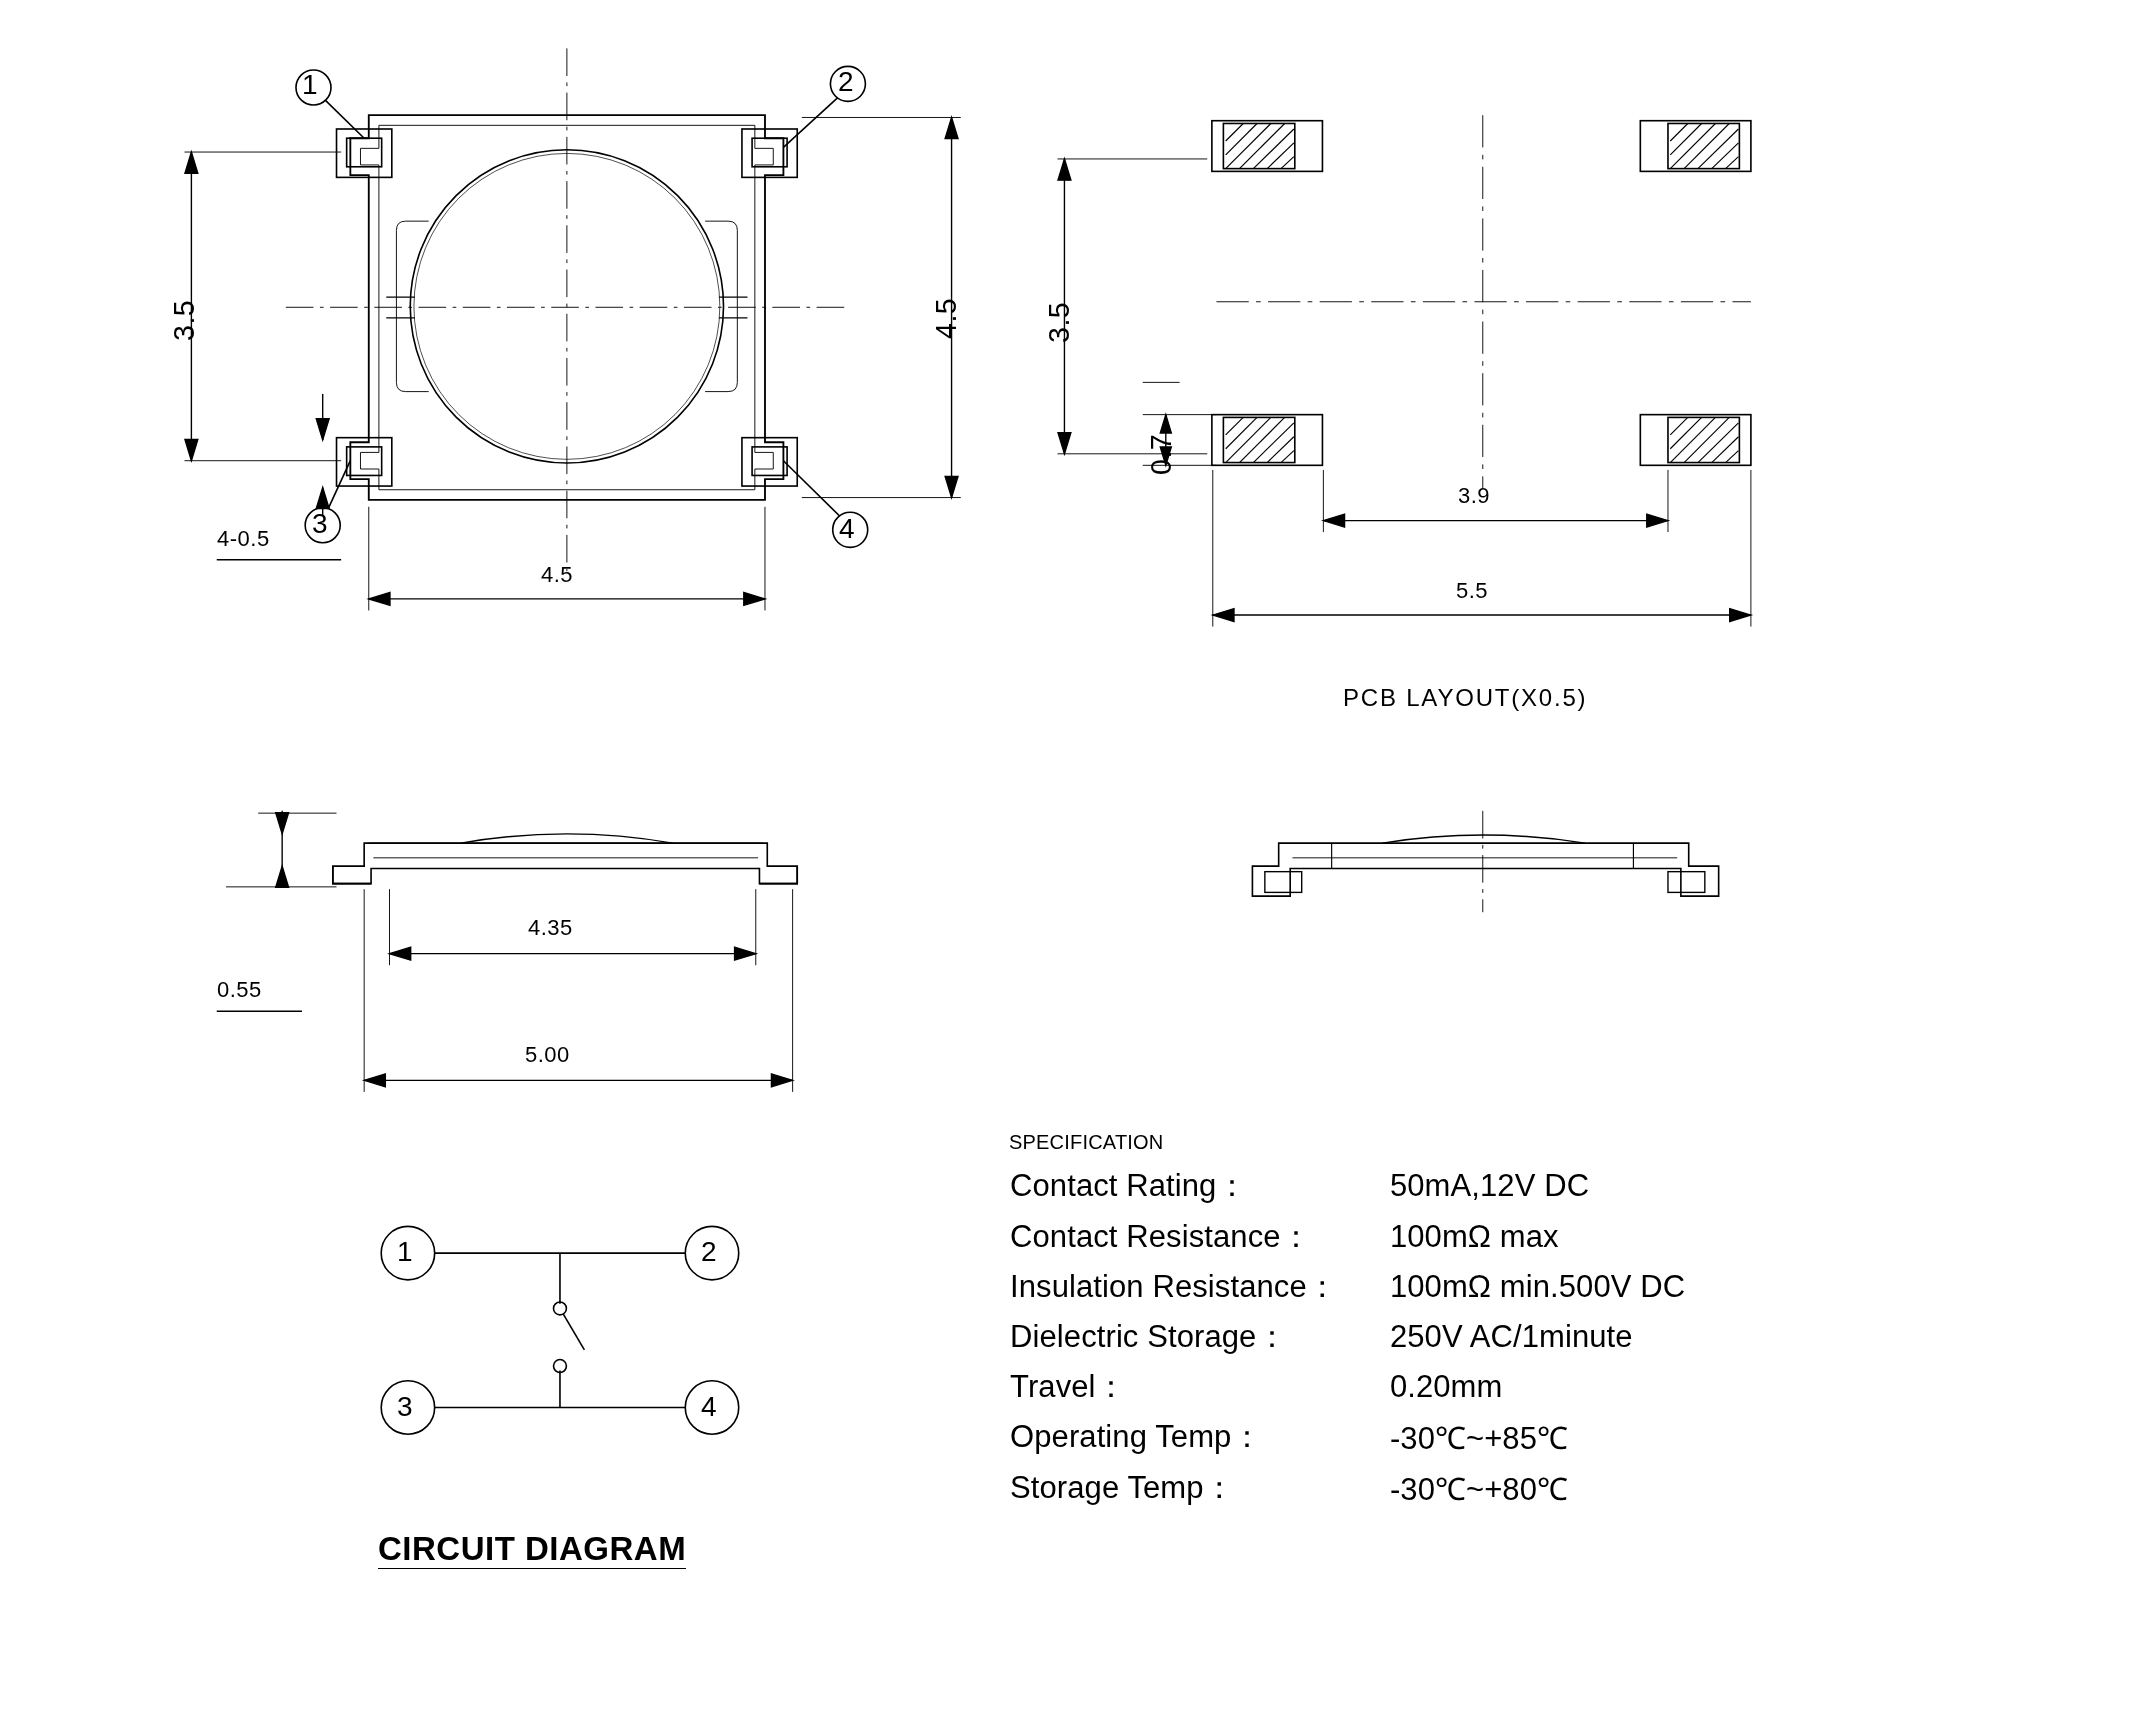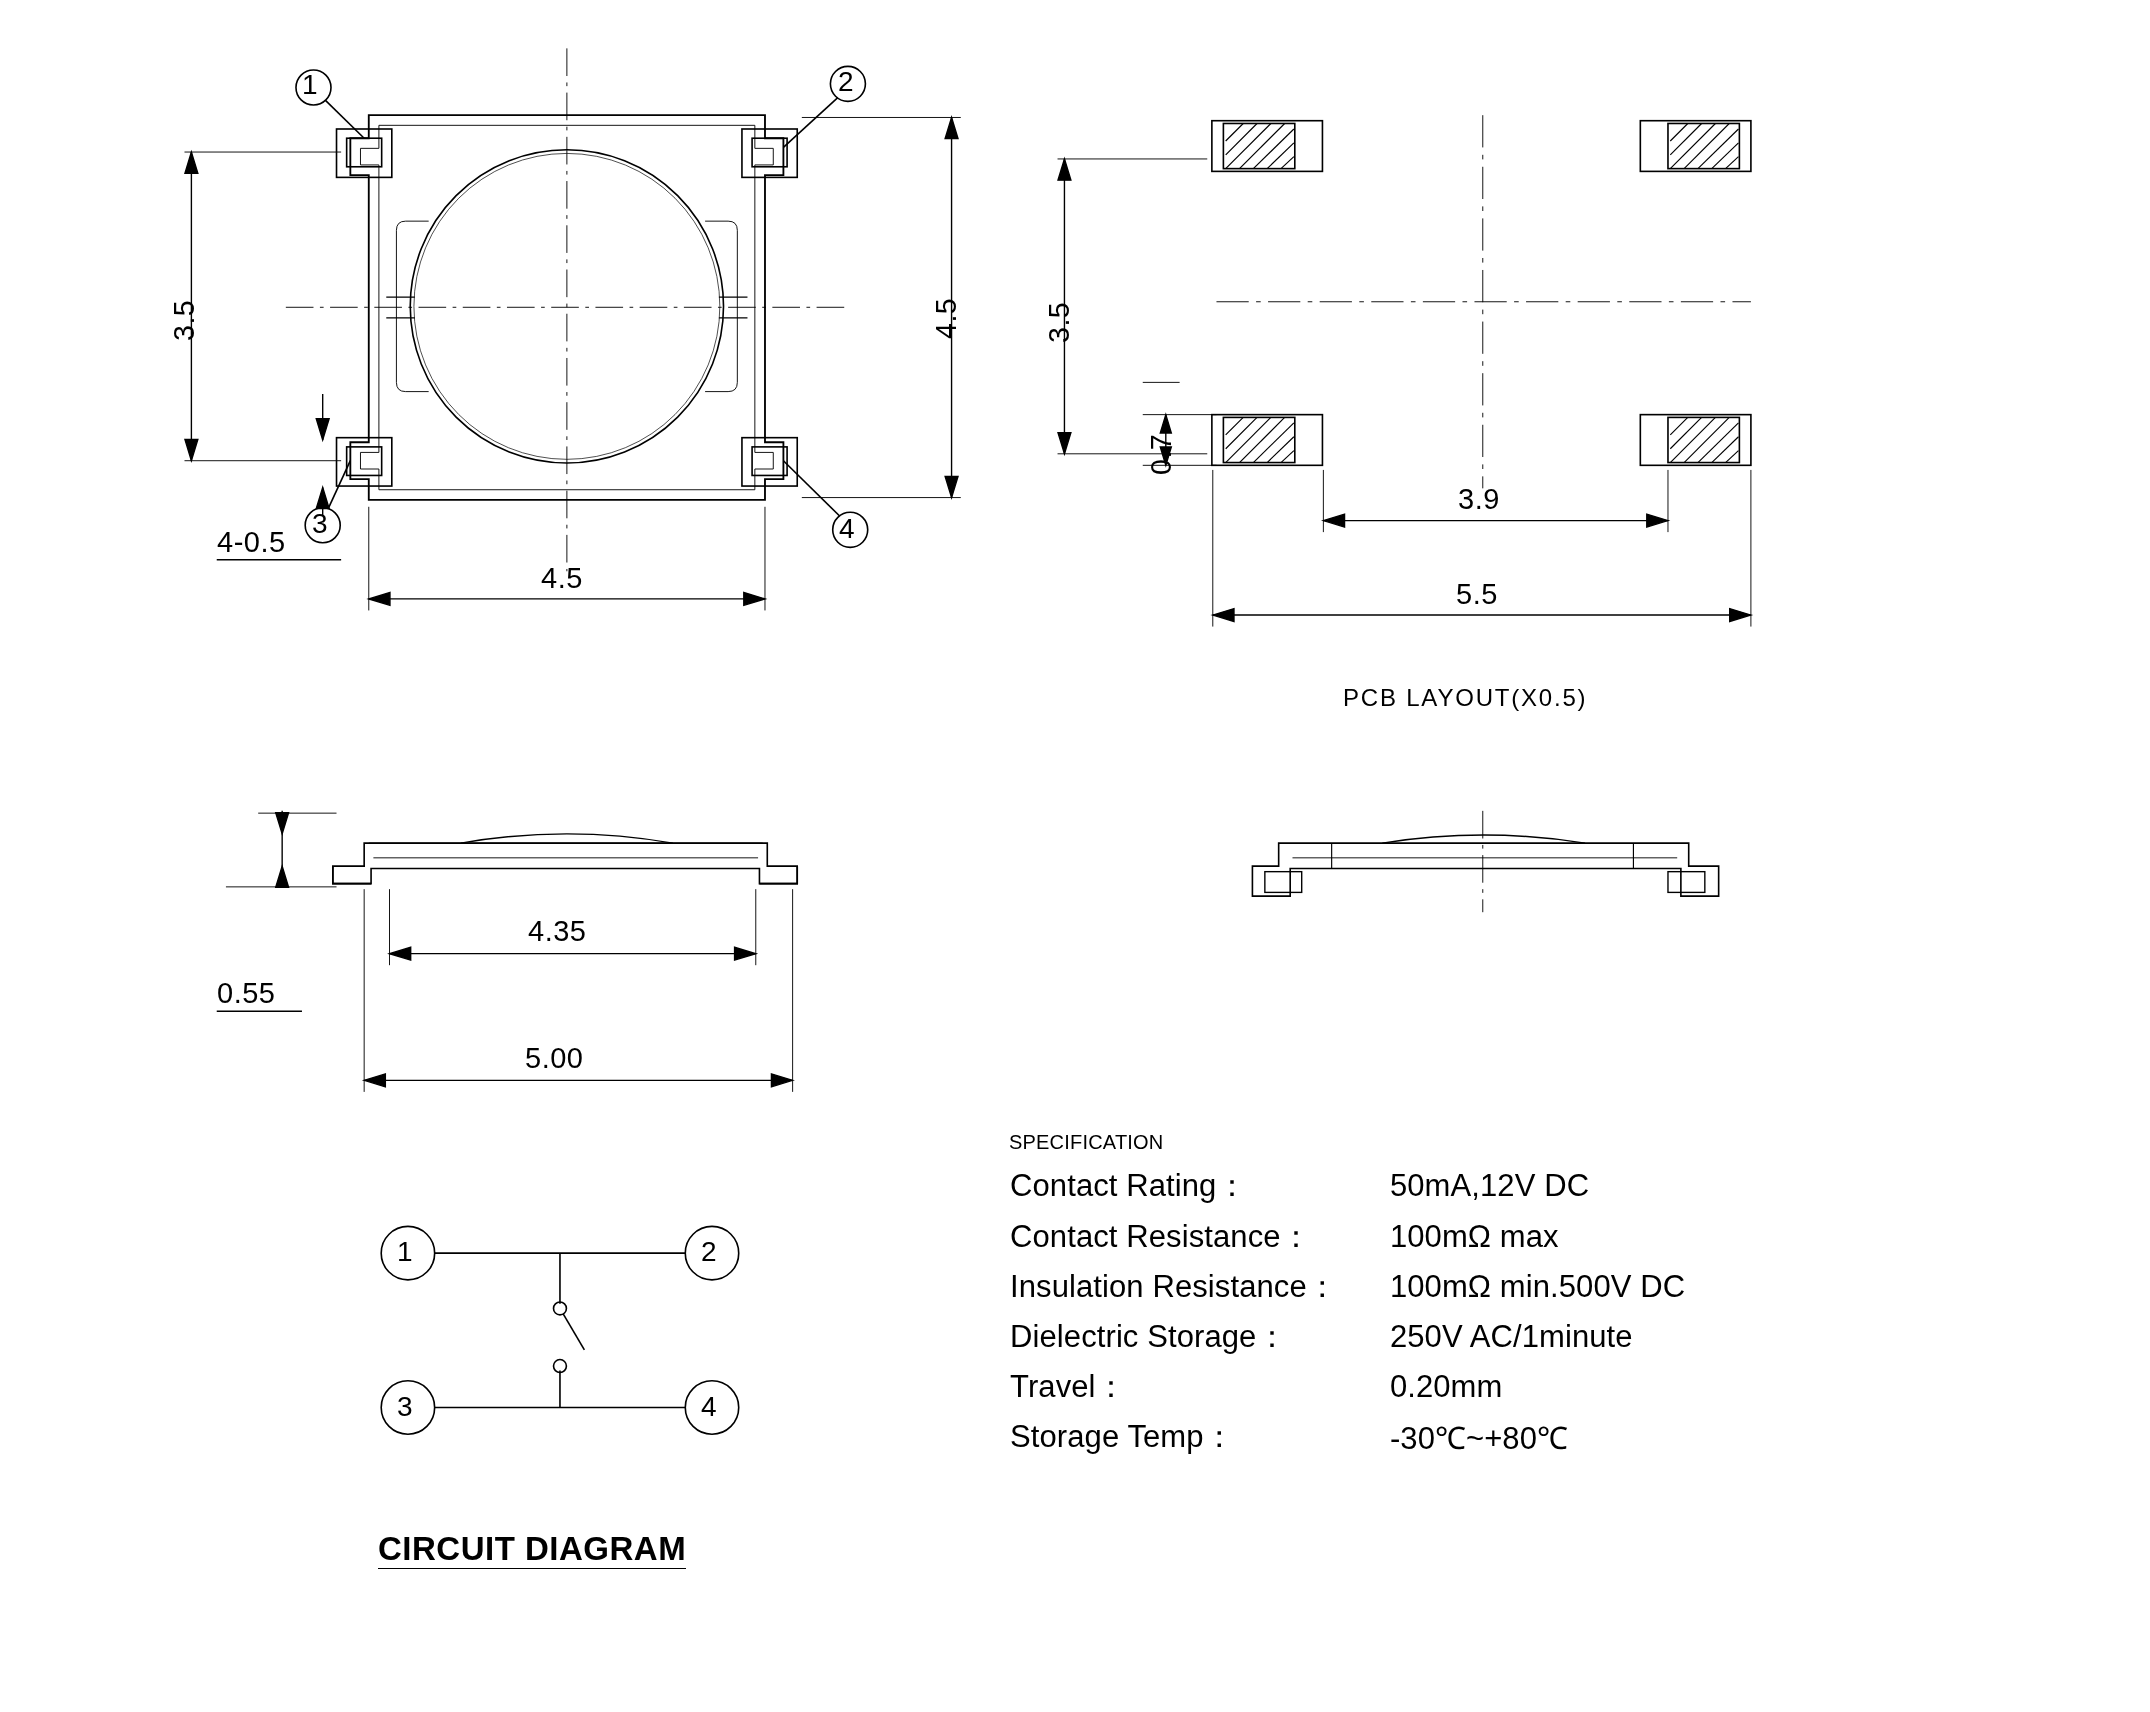--- a/index.html
+++ b/index.html
@@ -28,21 +28,21 @@
     height: 1712px;
   }
   .lbl {
     position: absolute;
     font-family: "Liberation Sans", sans-serif;
     color: #000;
     white-space: nowrap;
     line-height: 1;
   }
   .dim {
-    font-size: 29px;
+    font-size: 22px;
     letter-spacing: 0.5px;
   }
   .dim-v {
     font-size: 28.6px;
     letter-spacing: 0.5px;
     transform: rotate(-90deg);
     transform-origin: left top;
   }
   .pcb-cap {
     font-size: 24px;
@@ -397,20 +397,24 @@
           </tr>
           <tr>
             <td class="spec-key" style="padding-right: 51px; padding-top: 4.1px; padding-bottom: 4.1px; white-space: nowrap;">Dielectric  Storage：</td>
             <td class="spec-val" style="padding-top: 4.1px; padding-bottom: 4.1px; white-space: nowrap;">250V AC/1minute</td>
           </tr>
           <tr>
             <td class="spec-key" style="padding-right: 51px; padding-top: 4.1px; padding-bottom: 4.1px; white-space: nowrap;">Travel：</td>
             <td class="spec-val" style="padding-top: 4.1px; padding-bottom: 4.1px; white-space: nowrap;">0.20mm</td>
           </tr>
           <tr>
+            <td class="spec-key" style="padding-right: 51px; padding-top: 4.1px; padding-bottom: 4.1px; white-space: nowrap;">Operating Temp：</td>
+            <td class="spec-val" style="padding-top: 4.1px; padding-bottom: 4.1px; white-space: nowrap;">-30℃~+85℃</td>
+          </tr>
+          <tr>
             <td class="spec-key" style="padding-right: 51px; padding-top: 4.1px; padding-bottom: 4.1px; white-space: nowrap;">Storage Temp：</td>
             <td class="spec-val" style="padding-top: 4.1px; padding-bottom: 4.1px; white-space: nowrap;">-30℃~+80℃</td>
           </tr>
         </tbody>
     </table>
   </div>
 
 </div>
 
 

